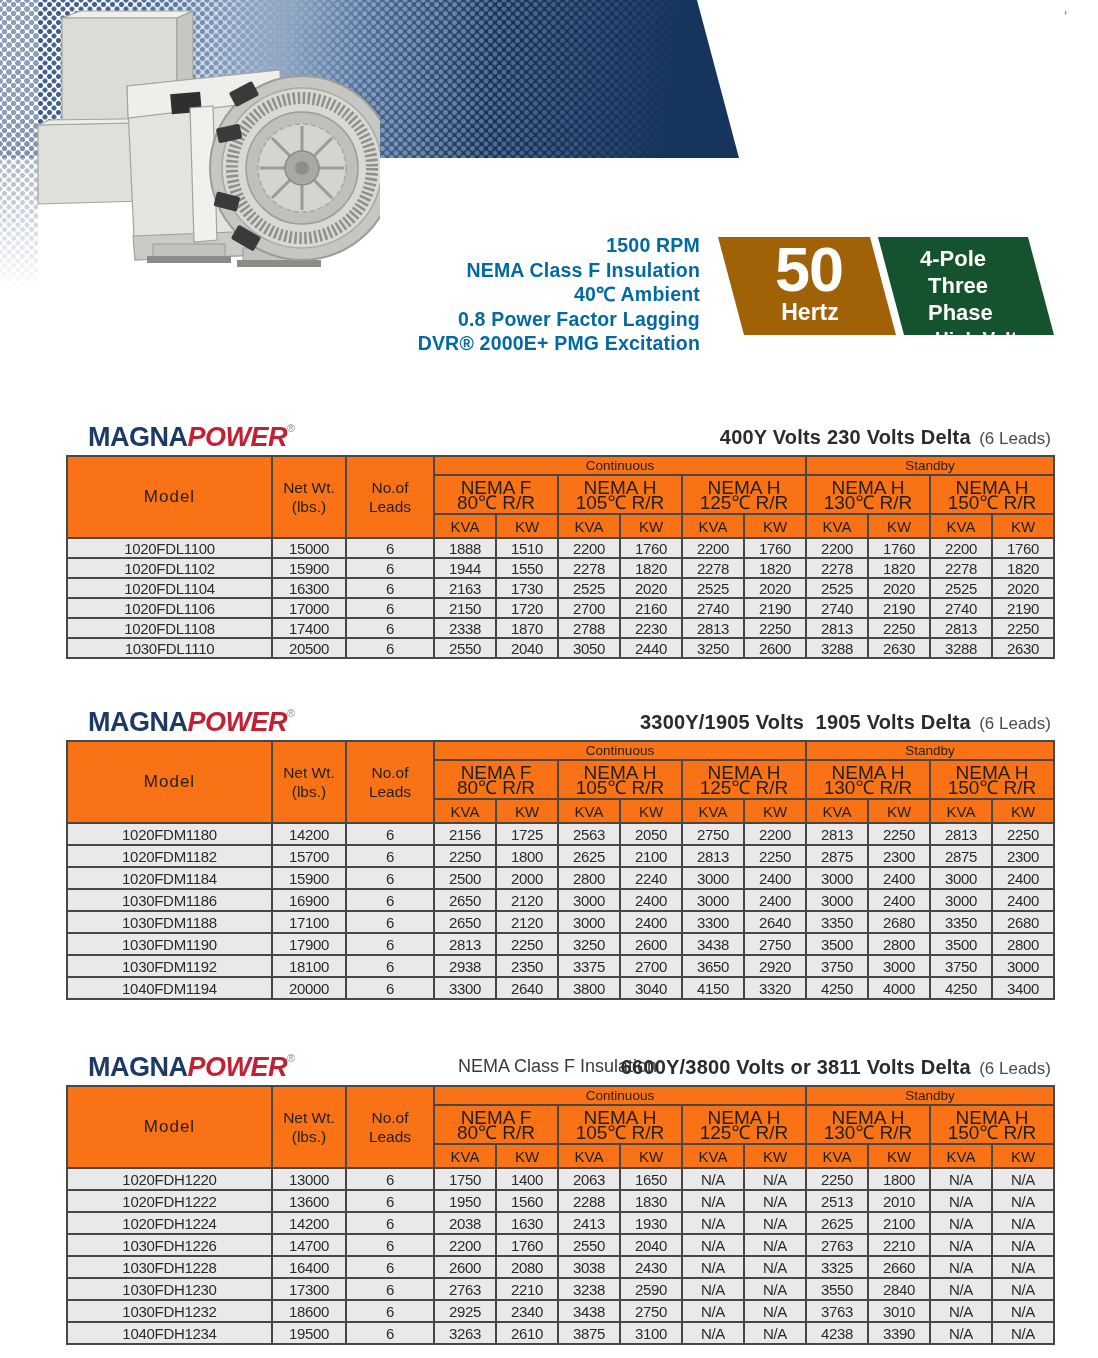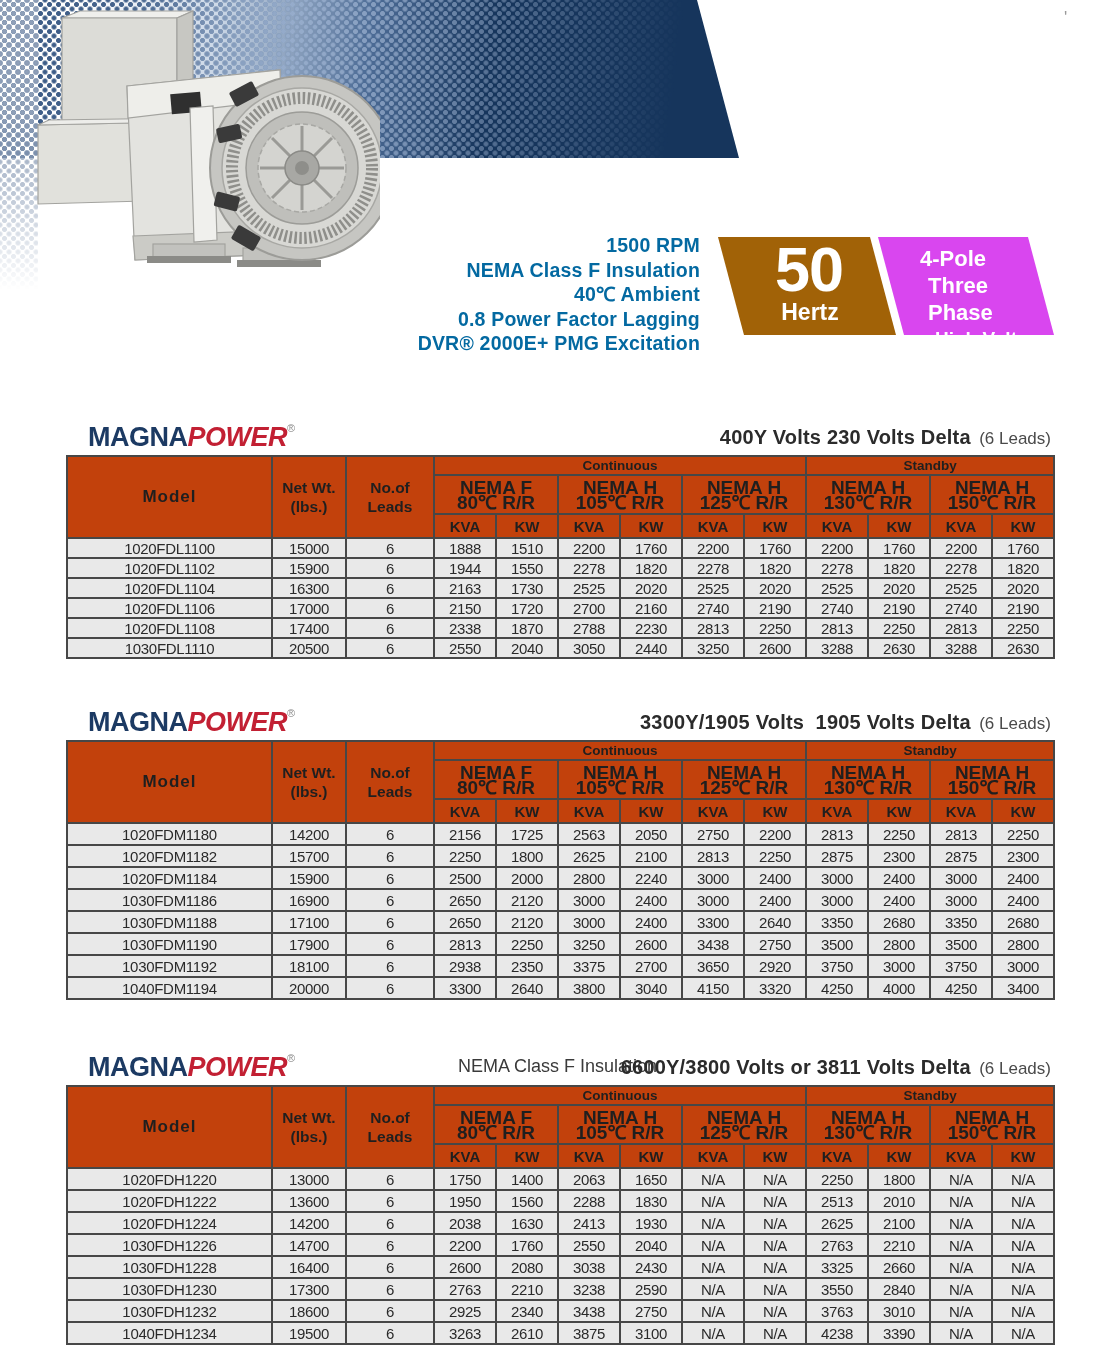--- a/index.html
+++ b/index.html
@@ -35,21 +35,21 @@
   .specs{position:absolute;left:0;top:233px;width:700px;text-align:right;z-index:3;
          font-size:19.5px;font-weight:bold;color:#0369a1;line-height:24.5px;letter-spacing:.2px;}
   .specs span{display:block;}
 
   .freq-badge{position:absolute;left:714px;top:237px;width:182px;height:98px;z-index:3;
         background:#a16207;clip-path:polygon(4px 0,156px 0,182px 98px,30px 98px);
         color:#ffffff;text-align:center;}
   .freq-value{font-size:63px;font-weight:bold;line-height:60px;margin-top:2px;padding-left:8px;letter-spacing:-1px;}
   .freq-unit{font-size:23px;font-weight:bold;line-height:26px;padding-left:10px;}
   .info-badge{position:absolute;left:872px;top:237px;width:182px;height:108px;z-index:3;
-        background:#d946ef;clip-path:polygon(6px 0,156px 0,182px 98px,32px 98px);
+        background:#14532d;clip-path:polygon(6px 0,156px 0,182px 98px,32px 98px);
         color:#ffffff;font-weight:bold;padding-top:8px;box-sizing:border-box;}
   .info-badge .l1{font-size:22px;line-height:27px;margin-left:48px;}
   .info-badge .l2{font-size:22px;line-height:27px;margin-left:56px;}
   .info-badge .l3{font-size:19px;line-height:26px;margin-left:63px;}
 
   
   .table-block{position:absolute;left:66px;width:987px;}
   .b1{top:413px;} .b2{top:698px;} .b3{top:1036px;}
   .block-head{position:relative;height:42px;}
   .b3 .block-head{height:49px;}
@@ -57,21 +57,21 @@
   .logo .magna{color:#1c3a63;font-weight:bold;letter-spacing:-.5px;}
   .logo .power{color:#c22033;font-weight:bold;font-style:italic;letter-spacing:-.5px;}
   .logo .reg{font-size:11px;color:#8a8a8a;vertical-align:14px;font-style:normal;}
   .note{position:absolute;left:392px;bottom:8px;font-size:18px;color:#3a3a3a;}
   .tbl-title{position:absolute;right:2px;bottom:6px;white-space:nowrap;}
   .tbl-title .strong{font-size:20px;font-weight:bold;color:#2b2b2b;letter-spacing:.2px;}
   .tbl-title .suffix{font-size:17px;color:#4a4a4a;margin-left:4px;}
 
   table.ratings{border-collapse:collapse;table-layout:fixed;width:987px;}
   table.ratings th,table.ratings td{border:2px solid #474747;padding:0;text-align:center;}
-  table.ratings thead th{background:#c2410c;font-weight:bold;color:#1f1f1f;}
+  table.ratings thead th{background:#f97316;font-weight:normal;color:#1f1f1f;}
   th.cs{height:17px;font-size:13.5px;}
   th.nema{height:37px;font-size:19px;line-height:15px;}
   th.kvakw{height:22px;font-size:15px;}
   th.model-h{font-size:17px;font-weight:bold;letter-spacing:1px;color:#2e2e2e;}
   th.two-line{font-size:15.5px;line-height:19px;color:#2e2e2e;}
   th.two-line span{display:block;}
   table.ratings tbody td{background:#e9e9e9;color:#2a2a2a;font-size:15px;letter-spacing:-.3px;}
   .t1 tbody td{height:18px;}
   .t2 tbody td,.t3 tbody td{height:20px;}
   tbody td:first-child{font-size:14.5px;}

